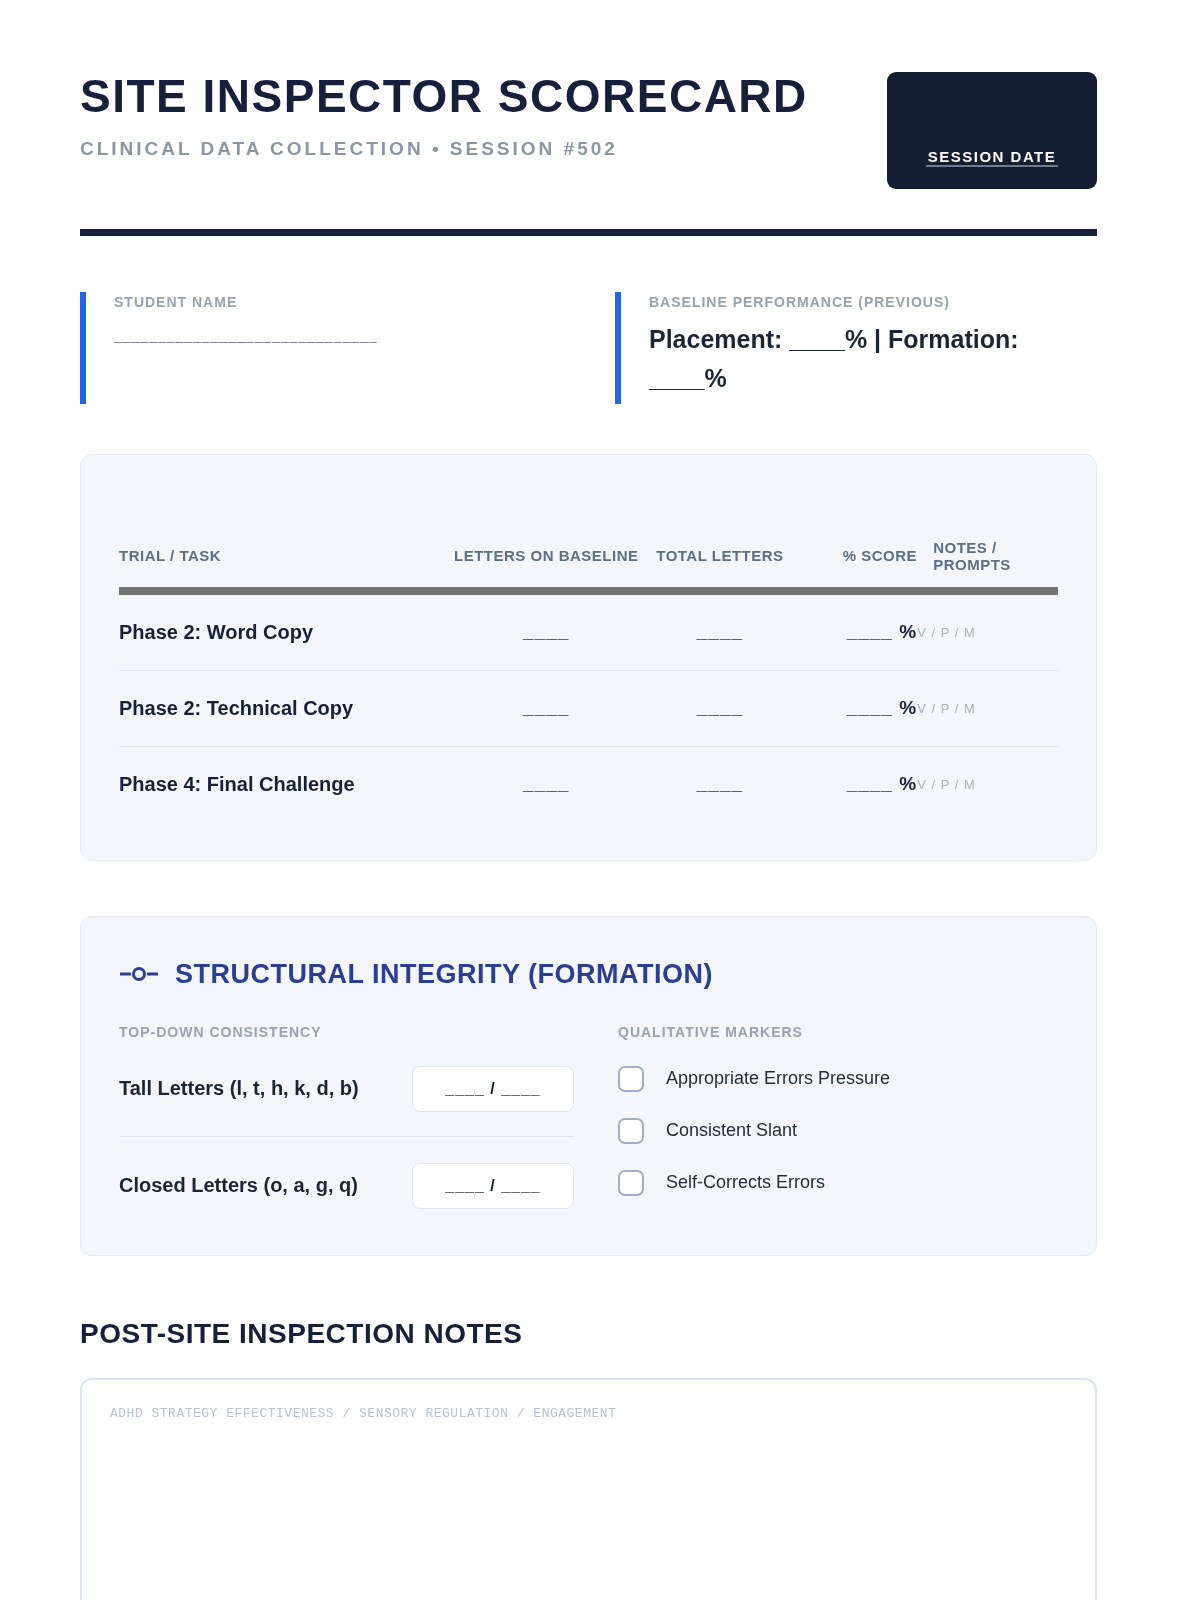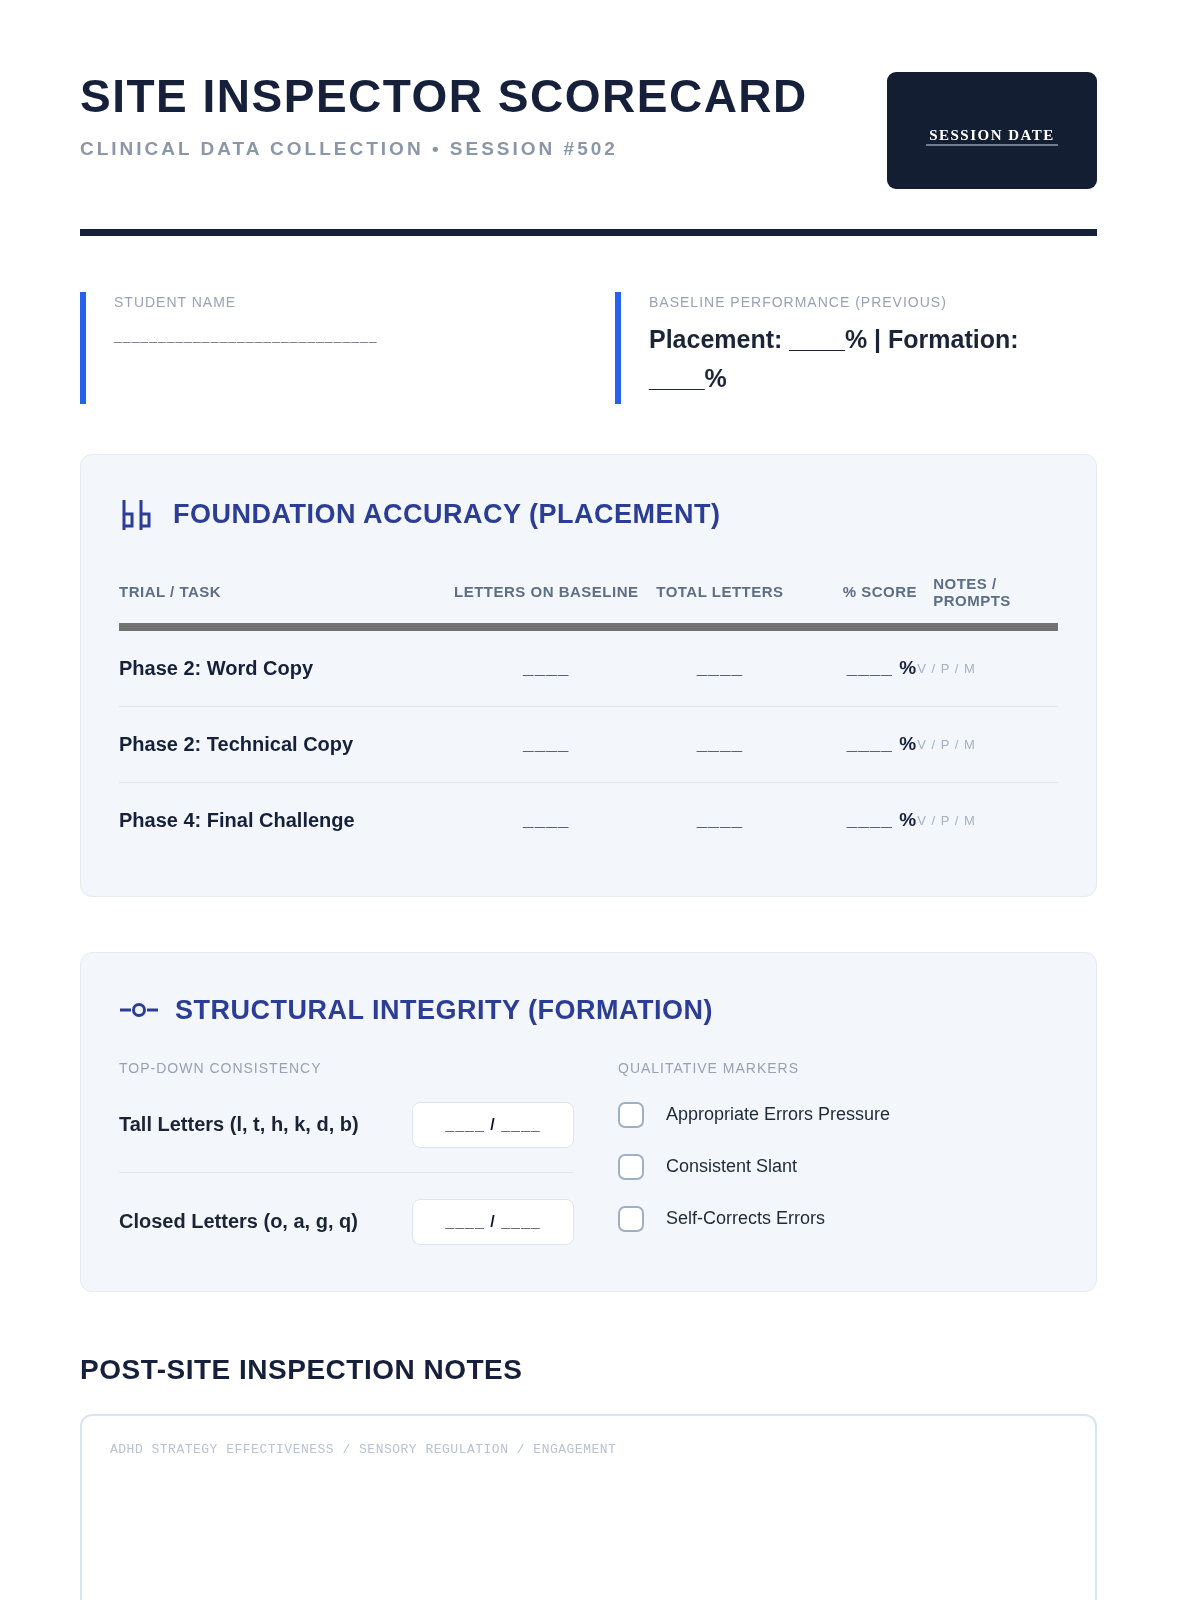--- a/index.html
+++ b/index.html
@@ -3,31 +3,31 @@
 <meta charset="utf-8">
 <style>
   html,body{margin:0;padding:0;width:1200px;height:1600px;overflow:hidden;background:#ffffff;
     font-family:"Liberation Sans",sans-serif;}
   .page{width:1017px;margin:0 0 0 80px;}
   
   .header{display:flex;justify-content:space-between;align-items:flex-start;margin-top:72px;}
   .h1{font-size:46px;font-weight:900;color:#16203a;letter-spacing:1.5px;line-height:1.05;margin:0;}
   .subtitle{font-size:19px;font-weight:700;color:#8b96a8;letter-spacing:3px;margin-top:18px;}
   .session-box{background:#141e33;border-radius:9px;width:210px;height:117px;flex:0 0 auto;
-    display:flex;flex-direction:column;align-items:center;justify-content:center;
-    padding:34px 0 22px 0;box-sizing:border-box;font-family:Liberation Serif, serif;}
+    display:flex;flex-direction:column;align-items:center;justify-content:flex-end;
+    padding:34px 0 22px 0;box-sizing:border-box;}
   .session-box .lbl{color:#ffffff;font-size:15px;font-weight:700;letter-spacing:1.5px;}
   .session-line{width:132px;border-bottom:2px solid #707b90;}
   .thick-rule{height:7px;background:#16203a;margin-top:40px;}
   
   .info-row{display:flex;gap:80px;margin-top:56px;}
   .info-block{border-left:6px solid #2563eb;padding:2px 0 6px 28px;box-sizing:border-box;}
   .info-block.left{flex:0 0 455px;}
   .info-block.right{flex:1;}
-  .micro-label{font-size:14px;font-weight:400;color:#98a2b3;letter-spacing:1px;}
+  .micro-label{font-size:14px;font-weight:700;color:#98a2b3;letter-spacing:1px;}
   .name-blank{font-size:14px;font-weight:800;color:#16203a;margin-top:18px;letter-spacing:1px;
     white-space:nowrap;overflow:hidden;}
   .baseline-val{font-size:25px;font-weight:700;color:#1b2537;margin-top:10px;line-height:1.55;}
   
   .card{background:#f3f6fa;border:1px solid #e6ebf3;border-radius:12px;margin-top:50px;
     padding:42px 38px 38px 38px;box-sizing:border-box;}
   .card.second{margin-top:55px;padding-bottom:46px;}
   .card-title{display:flex;align-items:center;gap:16px;}
   .card-title h2{font-size:27px;font-weight:800;color:#2b3d94;letter-spacing:.5px;margin:0;}
   .card-title svg{flex:0 0 auto;}
@@ -86,31 +86,20 @@
       <div class="micro-label">STUDENT NAME</div>
       <div class="name-blank">______________________________</div>
     </div>
     <div class="info-block right">
       <div class="micro-label">BASELINE PERFORMANCE (PREVIOUS)</div>
       <div class="baseline-val">Placement: ____% | Formation: ____%</div>
     </div>
   </div>
 
   <div class="card">
-    <div class="card-title">
-      <svg width="38" height="36" viewBox="0 0 38 36">
-        <g fill="none" stroke="#2b3d94" stroke-width="3">
-          <path d="M5 3 V33"></path>
-            <path d="M5 17 H13 V29 H5"></path>
-          <path d="M22 3 V33"></path>
-            <path d="M22 17 H30 V29 H22"></path>
-        </g>
-      </svg>
-      <h2>FOUNDATION ACCURACY (PLACEMENT)</h2>
-    </div>
 
     <table class="score">
       <colgroup>
           <col style="width:35%">
           <col style="width:21%">
           <col style="width:16%">
           <col style="width:13%">
           <col style="width:15%">
         </colgroup>
       <thead>

